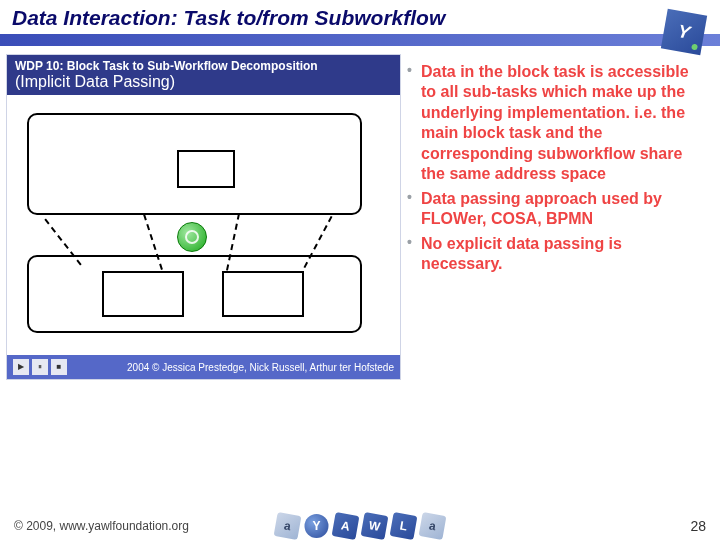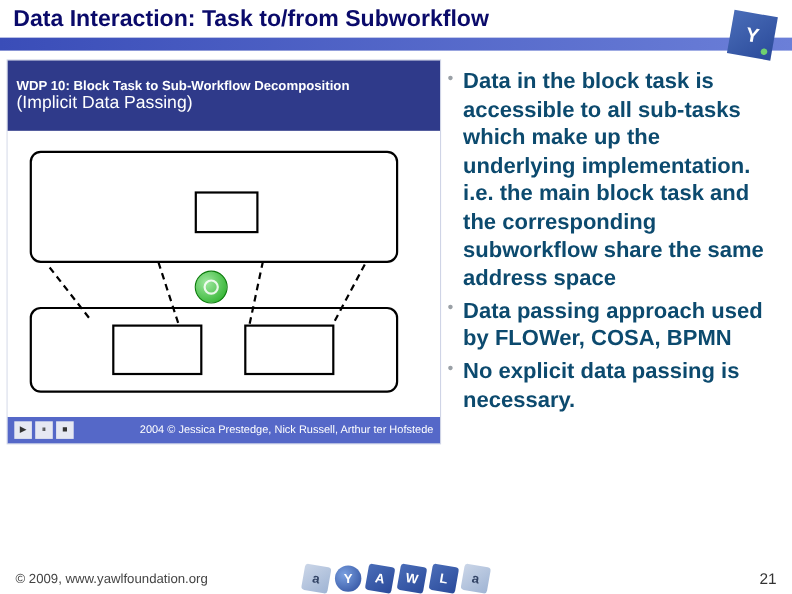--- a/index.html
+++ b/index.html
@@ -8,20 +8,21 @@
     height: 540px;
     font-family: Arial, Helvetica, sans-serif;
     background: #fff;
     position: relative;
     overflow: hidden;
   }
   .header {
     position: relative;
     padding: 6px 12px 4px 12px;
     background: #fff;
+    font-style: italic;
   }
   .title-line {
     font-size: 21px;
     font-weight: bold;
     color: #0a0a6a;
   }
   .blue-bar {
     height: 12px;
     background: linear-gradient(to right, #3a4db8, #6b7fd8);
   }
@@ -58,21 +59,21 @@
   .figure {
     width: 395px;
     border: 1px solid #cfd4e6;
     display: flex;
     flex-direction: column;
     background: #fff;
   }
   .fig-title-bar {
     background: #2f3a8a;
     color: #fff;
-    padding: 16px 8px;
+    padding: 4px 8px;
     min-height: 32px;
   }
   .fig-title-bold { font-size: 12px; font-weight: bold; display: block; }
   .fig-title-light { font-size: 16px; display: block; }
   .fig-canvas {
     position: relative;
     height: 260px;
     background: #fff;
   }
   .outer-box {
@@ -149,27 +150,27 @@
     line-height: 1;
     color: #333;
   }
   .credit { color: #fff; font-size: 10px; }
   .bullets {
     flex: 1;
     padding: 8px 6px 0 2px;
   }
   .bullets ul { list-style: none; }
   .bullets li {
-    font-size: 20px;
+    font-size: 16px;
     font-weight: bold;
     line-height: 1.28;
     margin-bottom: 4px;
     padding-left: 14px;
     position: relative;
-    color: #0c4a6e;
+    color: #ef4444;
   }
   .bullets li:before {
     content: "•";
     position: absolute;
     left: 0;
     color: #9aa0a6;
     font-size: 14px;
   }
   .footer {
     position: absolute;
@@ -259,14 +260,14 @@
 <div class="footer">
   <span class="copy">© 2009, www.yawlfoundation.org</span>
   <div class="footer-logos">
     <div class="fl pale">a</div>
     <div class="fl round">Y</div>
     <div class="fl blue">A</div>
     <div class="fl blue">W</div>
     <div class="fl blue">L</div>
     <div class="fl pale">a</div>
   </div>
-  <span class="page-num">21</span>
+  <span class="page-num">28</span>
 </div>
 
 </body></html>

